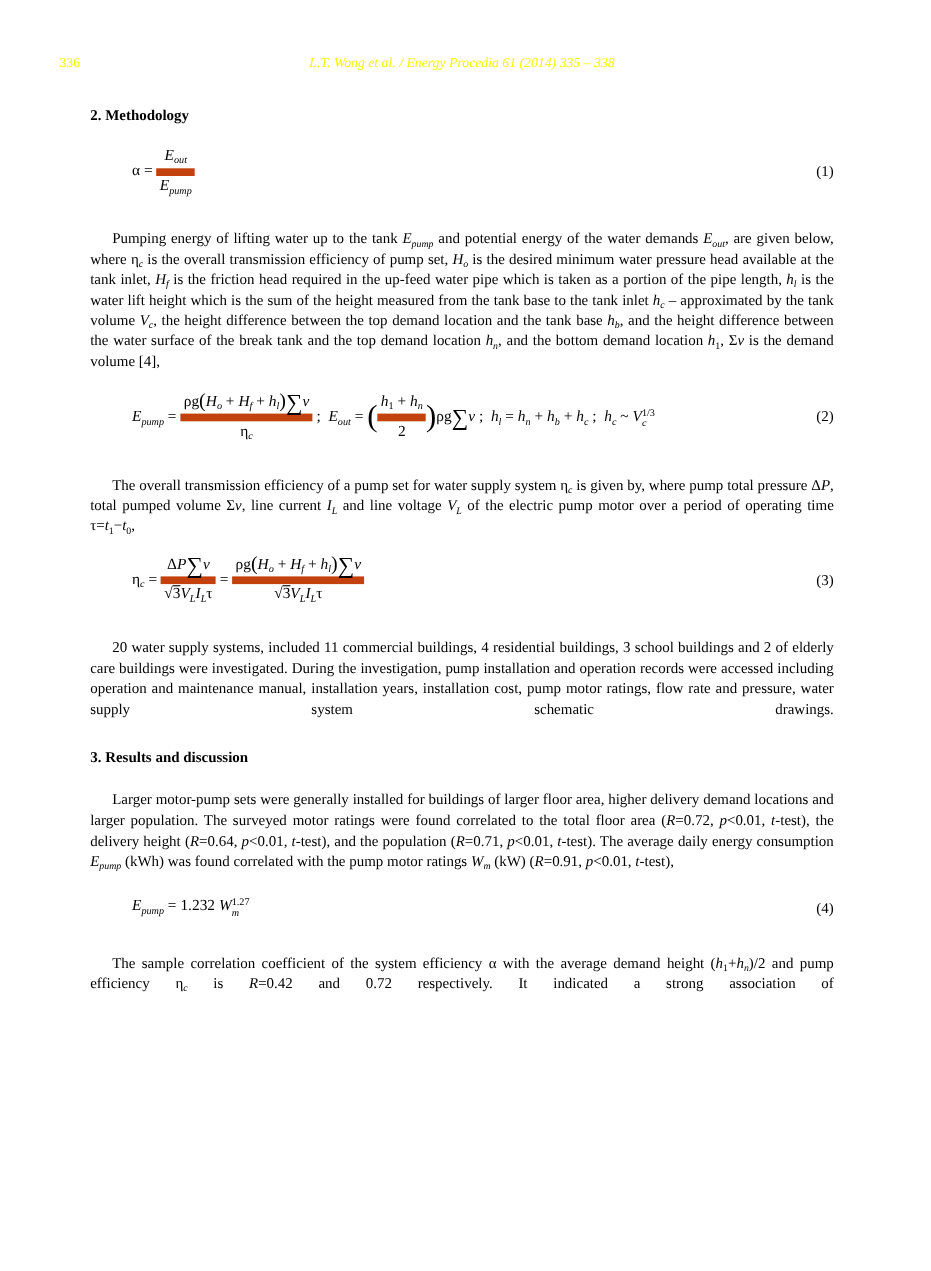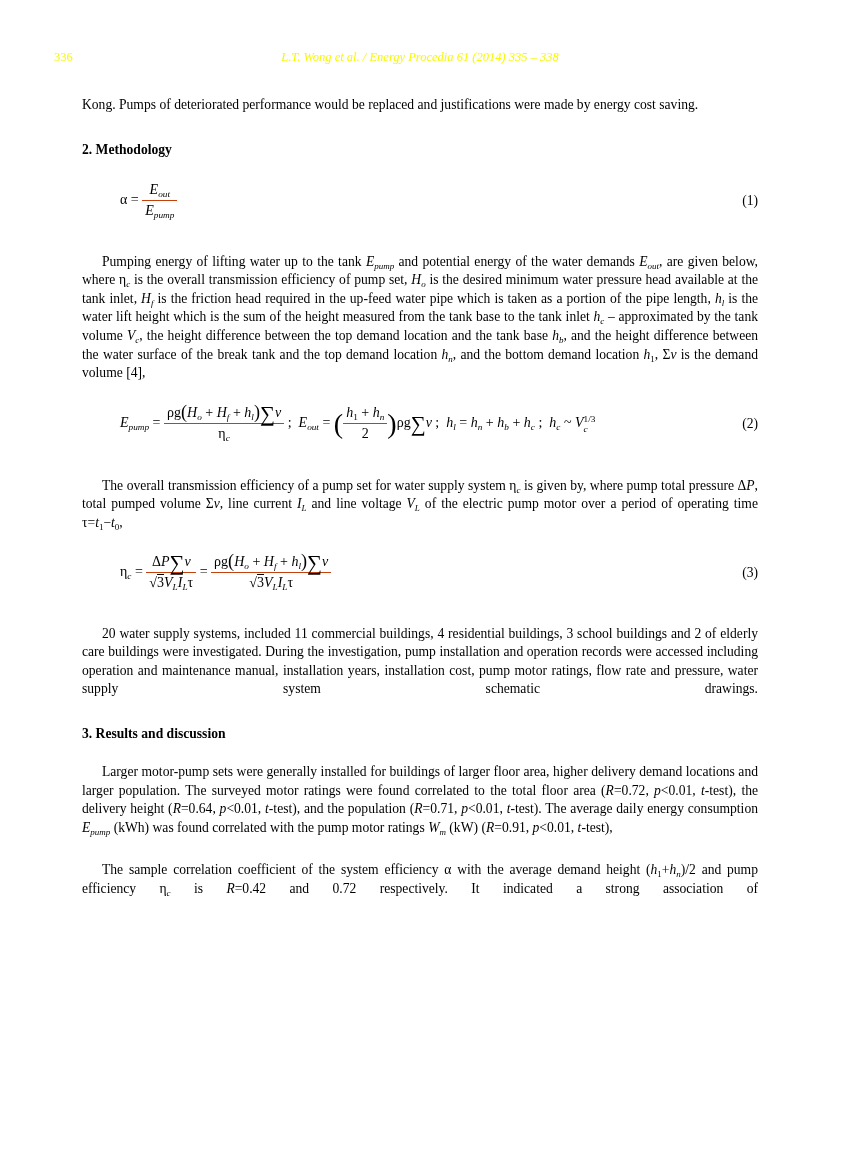--- a/index.html
+++ b/index.html
@@ -68,21 +68,21 @@
   sub { font-size: 0.66em; vertical-align: -0.35em; line-height: 0; }
   .frac {
     display: inline-block;
     vertical-align: middle;
     text-align: center;
     line-height: 1.15;
   }
   .frac .num {
     display: block;
     padding: 0 3px 2px 3px;
-    border-bottom: 1px solid #c2410c;
+    border-bottom: 7px solid #c2410c;
   }
   .frac .den { display: block; padding: 2px 3px 0 3px; }
   .sum { font-size: 1.5em; line-height: 0; vertical-align: -0.18em; }
   .bp  { font-size: 1.3em; line-height: 0; vertical-align: -0.08em; }
   .bp2 { font-size: 2em;  line-height: 0; vertical-align: middle; }
   .ss {
     display: inline-block;
     vertical-align: -0.55em;
     line-height: 1.05;
     font-size: 0.66em;
@@ -94,21 +94,20 @@
 </head>
 <body>
 
 <div class="page">
 
   <div class="header">
     <span class="page-num">336</span>
     <span class="citation">L.T. Wong et al. / Energy Procedia 61 (2014) 335 – 338</span>
   </div>
 
-  <p class="para">Kong. Pumps of deteriorated performance would be replaced and justifications were made by energy cost saving.</p>
 
   <h2 class="sect">2. Methodology</h2>
 
 
   <div class="eqrow eq1row">
     <span class="eq">α = <span class="frac"><span class="num"><i>E</i><sub><i>out</i></sub></span><span class="den"><i>E</i><sub><i>pump</i></sub></span></span></span>
     <span class="eqnum">(1)</span>
   </div>
 
   <p class="para indent mt-para">Pumping energy of lifting water up to the tank <i>E</i><sub><i>pump</i></sub> and potential energy of the water demands <i>E</i><sub><i>out</i></sub>, are given below, where η<sub><i>c</i></sub> is the overall transmission efficiency of pump set, <i>H</i><sub><i>o</i></sub> is the desired minimum water pressure head available at the tank inlet, <i>H</i><sub><i>f</i></sub> is the friction head required in the up-feed water pipe which is taken as a portion of the pipe length, <i>h</i><sub><i>l</i></sub> is the water lift height which is the sum of the height measured from the tank base to the tank inlet <i>h</i><sub><i>c</i></sub> – approximated by the tank volume <i>V</i><sub><i>c</i></sub>, the height difference between the top demand location and the tank base <i>h</i><sub><i>b</i></sub>, and the height difference between the water surface of the break tank and the top demand location <i>h</i><sub><i>n</i></sub>, and the bottom demand location <i>h</i><sub>1</sub>, Σ<i>v</i> is the demand volume [4],</p>
@@ -124,16 +123,20 @@
     <span class="eq">η<sub><i>c</i></sub> = <span class="frac"><span class="num">Δ<i>P</i><span class="sum">∑</span><i>v</i></span><span class="den">√<span class="rad">3</span><i>V</i><sub><i>L</i></sub><i>I</i><sub><i>L</i></sub>τ</span></span> = <span class="frac"><span class="num">ρg<span class="bp">(</span><i>H</i><sub><i>o</i></sub> + <i>H</i><sub><i>f</i></sub> + <i>h</i><sub><i>l</i></sub><span class="bp">)</span><span class="sum">∑</span><i>v</i></span><span class="den">√<span class="rad">3</span><i>V</i><sub><i>L</i></sub><i>I</i><sub><i>L</i></sub>τ</span></span></span>
     <span class="eqnum">(3)</span>
   </div>
 
   <p class="para indent justify-last mt-para">20 water supply systems, included 11 commercial buildings, 4 residential buildings, 3 school buildings and 2 of elderly care buildings were investigated. During the investigation, pump installation and operation records were accessed including operation and maintenance manual, installation years, installation cost, pump motor ratings, flow rate and pressure, water supply system schematic drawings.</p>
 
   <h2 class="sect">3. Results and discussion</h2>
 
   <p class="para indent mt-intro">Larger motor-pump sets were generally installed for buildings of larger floor area, higher delivery demand locations and larger population. The surveyed motor ratings were found correlated to the total floor area (<i>R</i>=0.72, <i>p</i>&lt;0.01, <i>t</i>-test), the delivery height (<i>R</i>=0.64, <i>p</i>&lt;0.01, <i>t</i>-test), and the population (<i>R</i>=0.71, <i>p</i>&lt;0.01, <i>t</i>-test). The average daily energy consumption <i>E</i><sub><i>pump</i></sub> (kWh) was found correlated with the pump motor ratings <i>W</i><sub><i>m</i></sub> (kW) (<i>R</i>=0.91, <i>p</i>&lt;0.01, <i>t</i>-test),</p>
 
+  <div class="eqrow eq4row">
+    <span class="eq"><i>E</i><sub><i>pump</i></sub> = 1.232 <i>W</i><span class="ss"><span>1.27</span><span><i>m</i></span></span></span>
+    <span class="eqnum">(4)</span>
+  </div>
 
   <p class="para indent justify-last mt-para">The sample correlation coefficient of the system efficiency α with the average demand height (<i>h</i><sub>1</sub>+<i>h</i><sub><i>n</i></sub>)/2 and pump efficiency η<sub><i>c</i></sub> is <i>R</i>=0.42 and 0.72 respectively. It indicated a strong association of</p>
 
 </div>
 
 </body></html>

